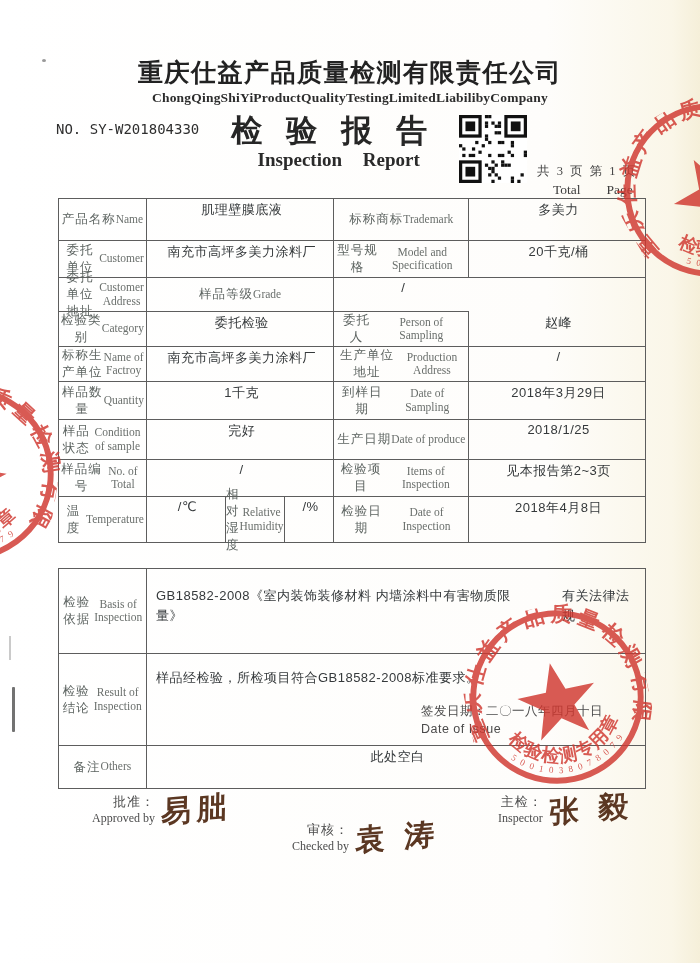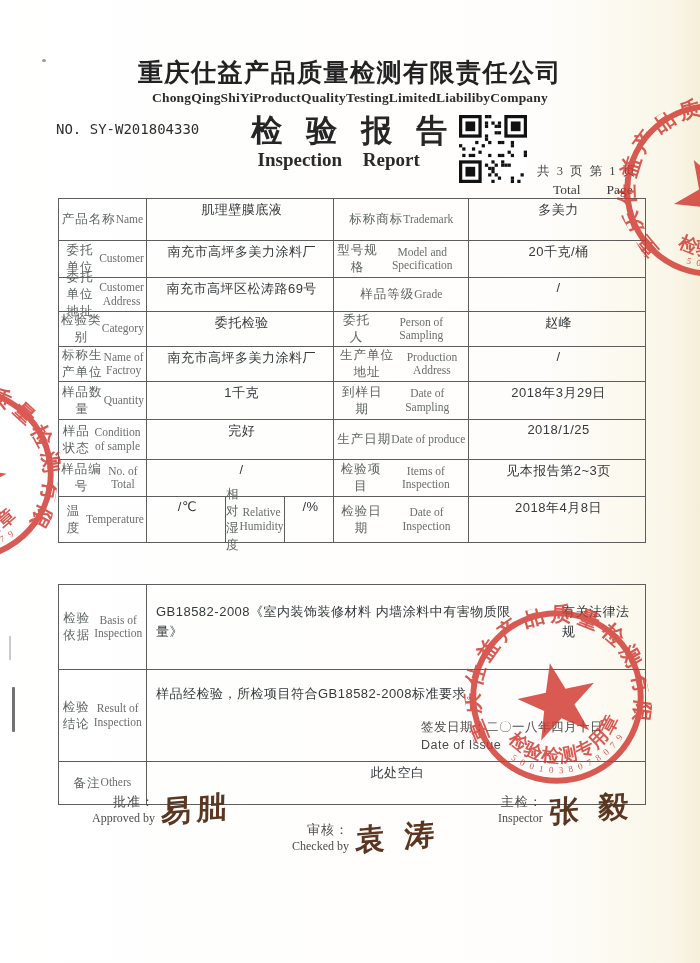--- a/index.html
+++ b/index.html
@@ -13,31 +13,31 @@
   
   .company-cn { position:absolute; top:56px; left:0; width:100%; text-align:center;
     font-size:25px; font-weight:bold; letter-spacing:1.5px; color:#222;
     font-family:"Liberation Sans","DejaVu Sans",sans-serif; }
   .company-en { position:absolute; top:90px; left:0; width:100%; text-align:center;
     font-size:13.5px; font-weight:bold; color:#2c2c2c; letter-spacing:0.2px; }
   .report-no { position:absolute; top:121px; left:56px; font-size:14px;
     font-family:"DejaVu Sans Mono","Liberation Mono",monospace; color:#2e2e2e; }
   .title-cn { position:absolute; top:110px; left:50%; transform:translateX(-54%);
     font-size:31px; font-weight:bold; letter-spacing:24px; color:#262626;
-    font-family:"Liberation Sans","DejaVu Sans",sans-serif; white-space:nowrap;margin-left:20px; }
+    font-family:"Liberation Sans","DejaVu Sans",sans-serif; white-space:nowrap; }
   .title-en { position:absolute; top:149px; left:50%; transform:translateX(-57%);
     font-size:19px; font-weight:bold; color:#2a2a2a; word-spacing:16px; white-space:nowrap; }
   .qr { position:absolute; top:115px; left:459px; width:68px; height:68px; }
   .pages-cn { position:absolute; top:163px; left:537px; font-size:12.5px; letter-spacing:2px; color:#444; white-space:nowrap; }
   .pages-en { position:absolute; top:182px; left:553px; font-size:13.5px; color:#3d3d3d; }
   .pages-en span { margin-right:26px; }
   
   .tbl { position:absolute; left:58px; width:588px; border:1.5px solid #5d5d5d; background:rgba(255,255,255,0.0); }
   .tbl1 { top:198px; }
-  .tbl2 { top:584px; }
+  .tbl2 { top:568px; }
   .row { display:grid; grid-template-columns:15% 32% 23% 30%; }
   .row2c { display:grid; grid-template-columns:15% 85%; }
   .row6c { display:grid; grid-template-columns:15% 13.5% 10% 8.5% 23% 30%; }
   .cell { border-right:1px solid #5d5d5d; border-bottom:1px solid #5d5d5d;
     display:flex; flex-direction:row; justify-content:center; min-height:100%; }
   .row:last-child > .cell, .row2c:last-child > .cell, .row6c:last-child > .cell { border-bottom:none; }
   .cell:last-child { border-right:none; }
   .lbl { align-items:center; text-align:center; padding:2px 2px; }
   .lcn { font-size:12.5px; letter-spacing:1px; color:#5c6360;
     font-family:"Liberation Sans","DejaVu Sans",sans-serif; }
@@ -174,21 +174,20 @@
           <div class="lcn">型号规格</div>
           <div class="len">Model and  Specification</div>
         </div>
       <div class="cell val">20千克/桶</div>
     </div>
     <div class="row h34">
       <div class="cell lbl">
           <div class="lcn">委托单位地址</div>
           <div class="len">Customer Address</div>
         </div>
-      <div class="cell val">南充市高坪区松涛路69号</div>
       <div class="cell lbl">
           <div class="lcn">样品等级</div>
           <div class="len">Grade</div>
         </div>
       <div class="cell val">/</div>
     </div>
     <div class="row h35">
       <div class="cell lbl">
           <div class="lcn">检验类别</div>
           <div class="len">Category</div>

